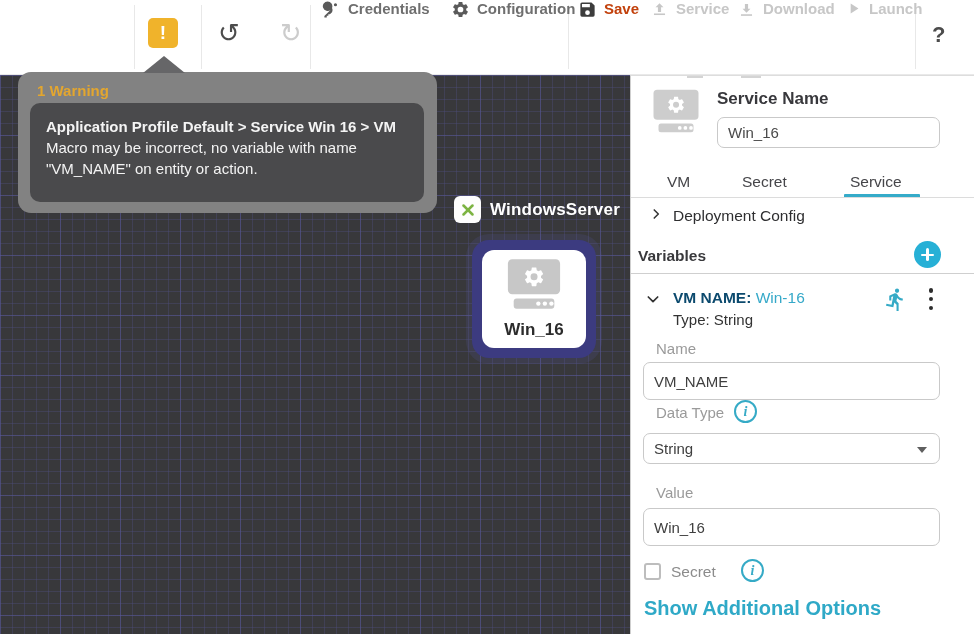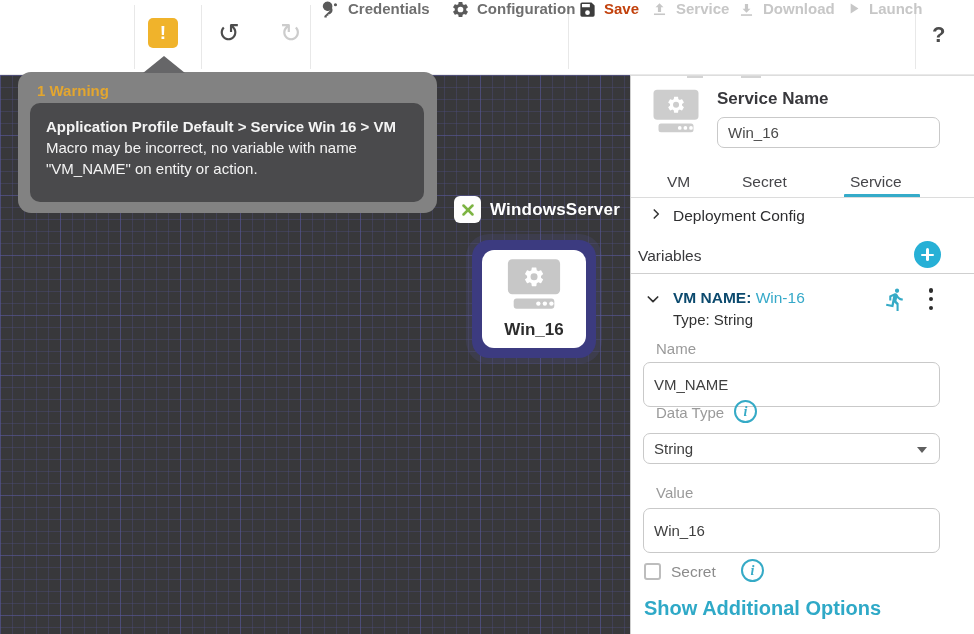--- a/index.html
+++ b/index.html
@@ -65,38 +65,38 @@
     font-size:15px; color:#4a4a4a; font-family:"Liberation Sans",sans-serif; }
   .panel-vm-icon { position:absolute; left:20px; top:13px; }
   .tab { position:absolute; top:97px; font-size:15.5px; color:#454549; cursor:pointer; }
   .tab-underline { position:absolute; left:213px; top:118px; width:76px; height:4px;
     background:#35abc9; border-radius:1px; }
   .tabs-rule { position:absolute; left:0; top:121px; width:344px; height:1px; background:#dcdcdc; }
   .row-depcfg { position:absolute; left:18px; top:131px; display:flex; align-items:center;
     gap:10px; cursor:pointer; }
   .row-depcfg .t { font-size:15.5px; color:#2e2e30; }
   .vars-head { position:absolute; left:7px; top:171px; font-size:15.5px;
-    font-weight:normal; color:#39393c; }
+    font-weight:bold; color:#39393c; }
   .plus-btn { position:absolute; left:283px; top:165px; width:27px; height:27px;
     border-radius:50%; background:#27b0d6; cursor:pointer; }
   .plus-btn::before, .plus-btn::after { content:""; position:absolute; background:#fff; }
   .plus-btn::before { left:7px; top:12.5px; width:13px; height:2.6px; border-radius:2px; }
   .plus-btn::after  { left:12.2px; top:7px; width:2.6px; height:13px; border-radius:2px; }
   .vars-rule { position:absolute; left:0; top:197px; width:344px; height:1px; background:#cfcfcf; }
   .var-chevron { position:absolute; left:14px; top:215px; cursor:pointer; }
   .var-title { position:absolute; left:42px; top:213px; font-size:15.5px; }
   .var-title .k { font-weight:bold; color:#0c4a6e;margin-top:44px; }
   .var-title .v { color:#36a9c9; }
   .var-type { position:absolute; left:42px; top:235px; font-size:15px; color:#333; }
   .runner { position:absolute; left:252px; top:211px; cursor:pointer; }
   .kebab { position:absolute; left:291px; top:212px; width:18px; height:22px; cursor:pointer;
     display:flex; flex-direction:column; align-items:center; justify-content:space-between; }
   .kebab i { width:4.5px; height:4.5px; border-radius:50%; background:#2c2c2c; }
   .f-label { position:absolute; left:25px; font-size:15px; color:#9a9a9a; }
-  .f-input { position:absolute; left:12px; width:297px; height:45px;
+  .f-input { position:absolute; left:12px; width:297px; height:38px;
     border:1px solid #c9c9c9; border-radius:7px; padding:0 10px;
     font-size:15px; color:#3f3f3f; font-family:"Liberation Sans",sans-serif; background:#fff; }
   .info-badge { position:absolute; width:23px; height:23px; border:2px solid #35aac6;
     border-radius:50%; color:#35aac6; text-align:center; line-height:19px;
     font-family:"Liberation Serif", serif; font-style:italic; font-weight:bold; font-size:14px; }
   .dropdown { position:absolute; left:12px; top:357px; width:297px; height:31px;
     border:1px solid #c9c9c9; border-radius:7px; padding:12px 10px; display:flex;
     align-items:center; font-size:15px; color:#3f3f3f; cursor:pointer; }
   .dd-caret { position:absolute; right:12px; top:13px; width:0; height:0;
     border-left:5px solid transparent; border-right:5px solid transparent;

